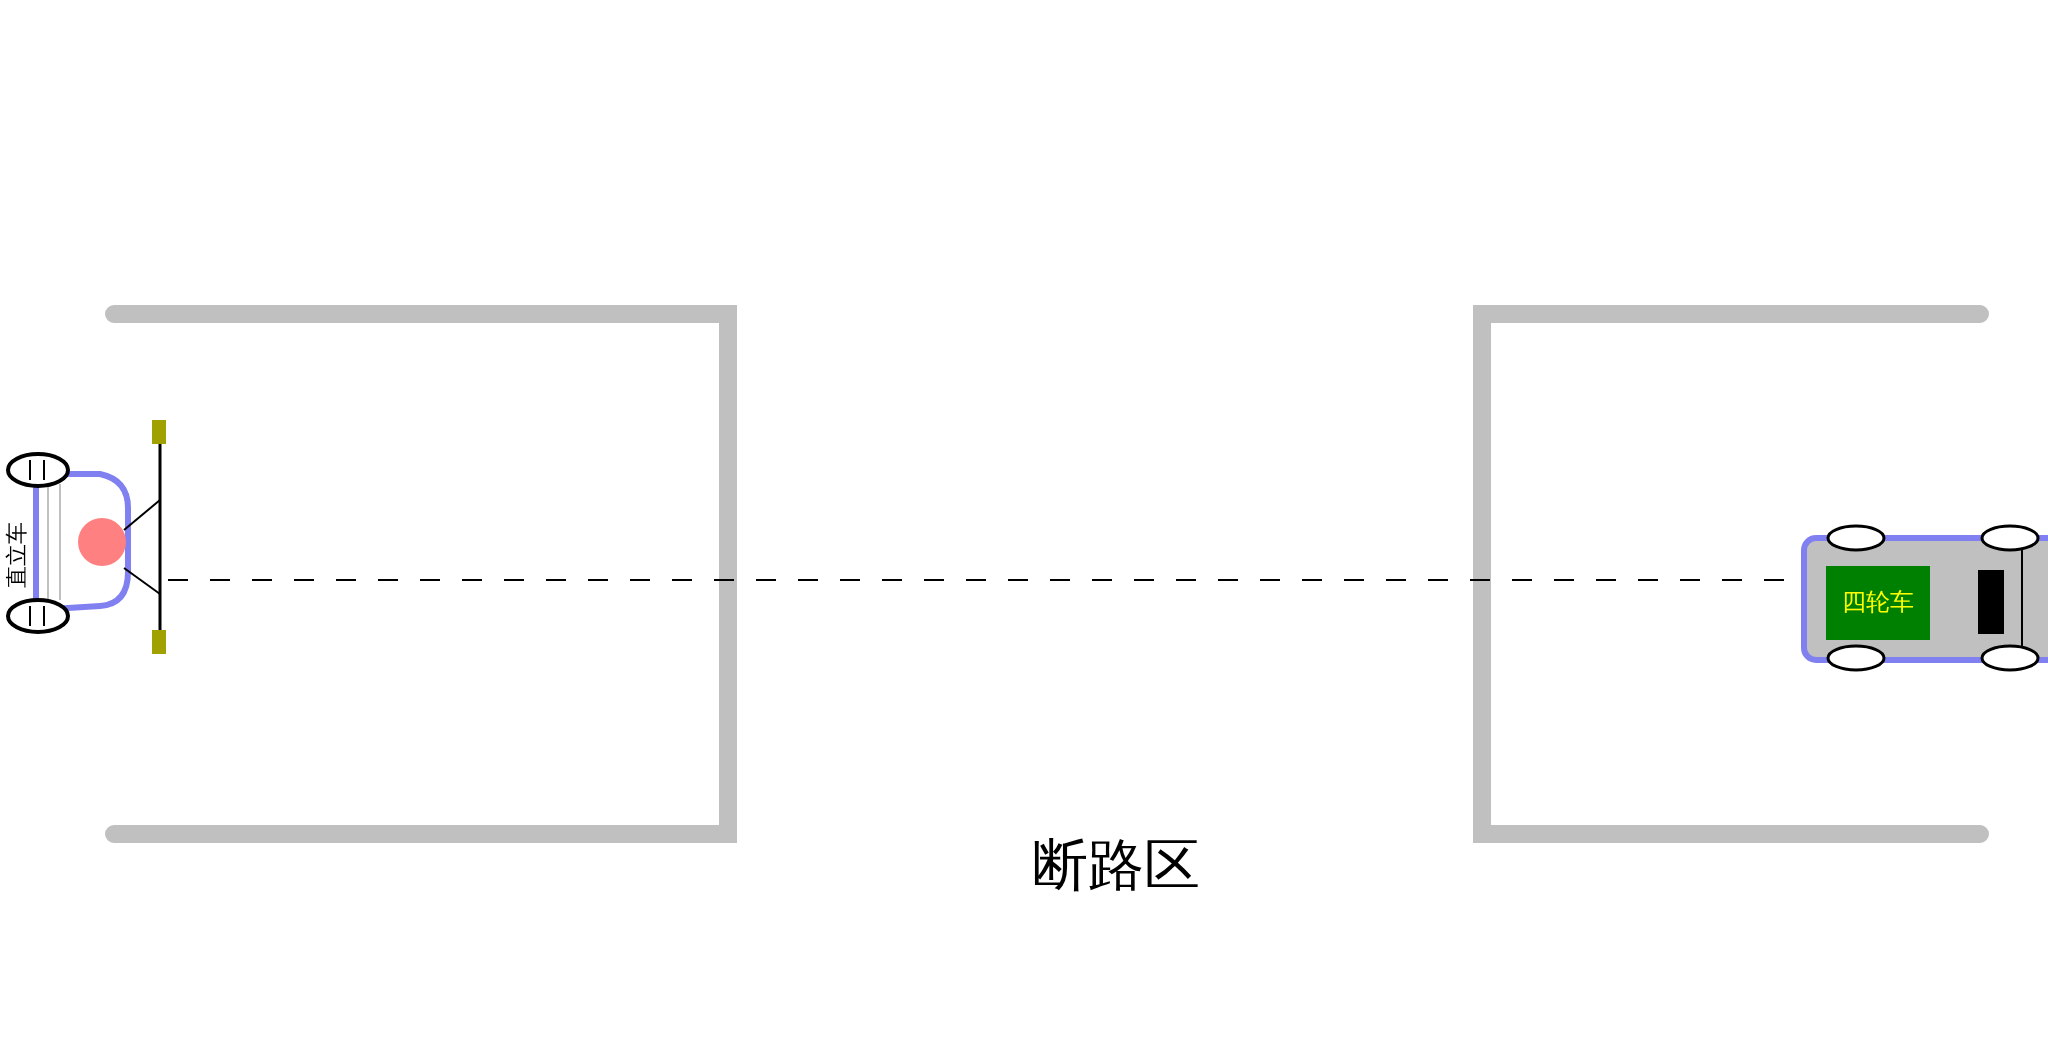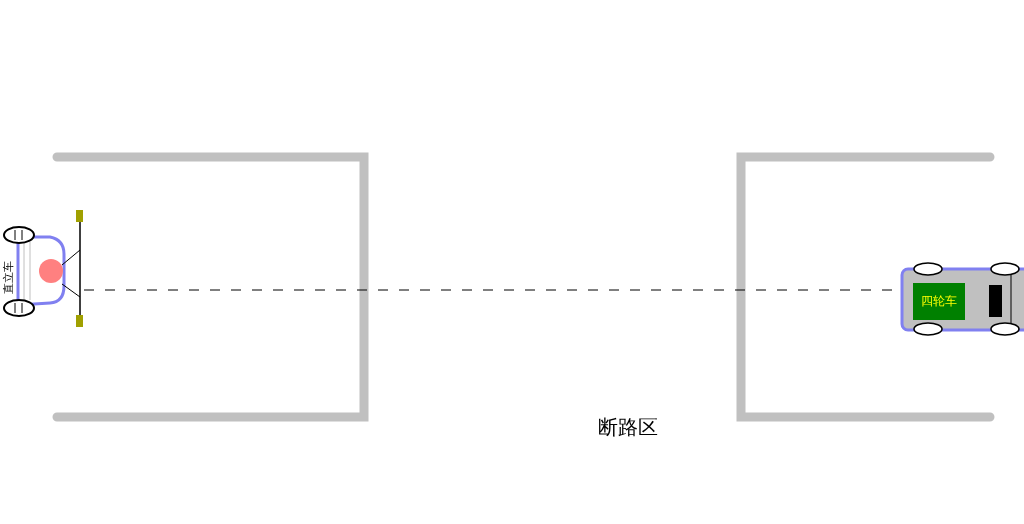--- a/index.html
+++ b/index.html
@@ -1,18 +1,18 @@
 <!DOCTYPE html>
 <html><head>
 <meta charset="utf-8">
 <style>
   html, body { margin: 0; padding: 0; background: #ffffff; }
   body { width: 1024px; height: 524px; position: relative; overflow: hidden; font-family: "DejaVu Sans", sans-serif; }
   svg { position: absolute; left: 0; top: 0; }
-  .label-zone { position: absolute; left: 458px; top: 414px; width: 200px; text-align: right; font-size: 20px; color: #000; font-family: "DejaVu Sans", sans-serif; }
+  .label-zone { position: absolute; left: 458px; top: 414px; width: 200px; text-align: center; font-size: 28px; color: #000; font-family: "DejaVu Sans", sans-serif; }
   .car-text { font-family: "DejaVu Sans", sans-serif; }
 </style>
 </head>
 <body>
 
 <svg width="1024" height="524" viewBox="0 0 1024 524">
 
   <g>
     <path d="M 57 157 L 364 157 L 364 417 L 57 417" fill="none" stroke="#c0c0c0" stroke-width="9" stroke-linecap="round" stroke-linejoin="miter"></path>
   </g>

